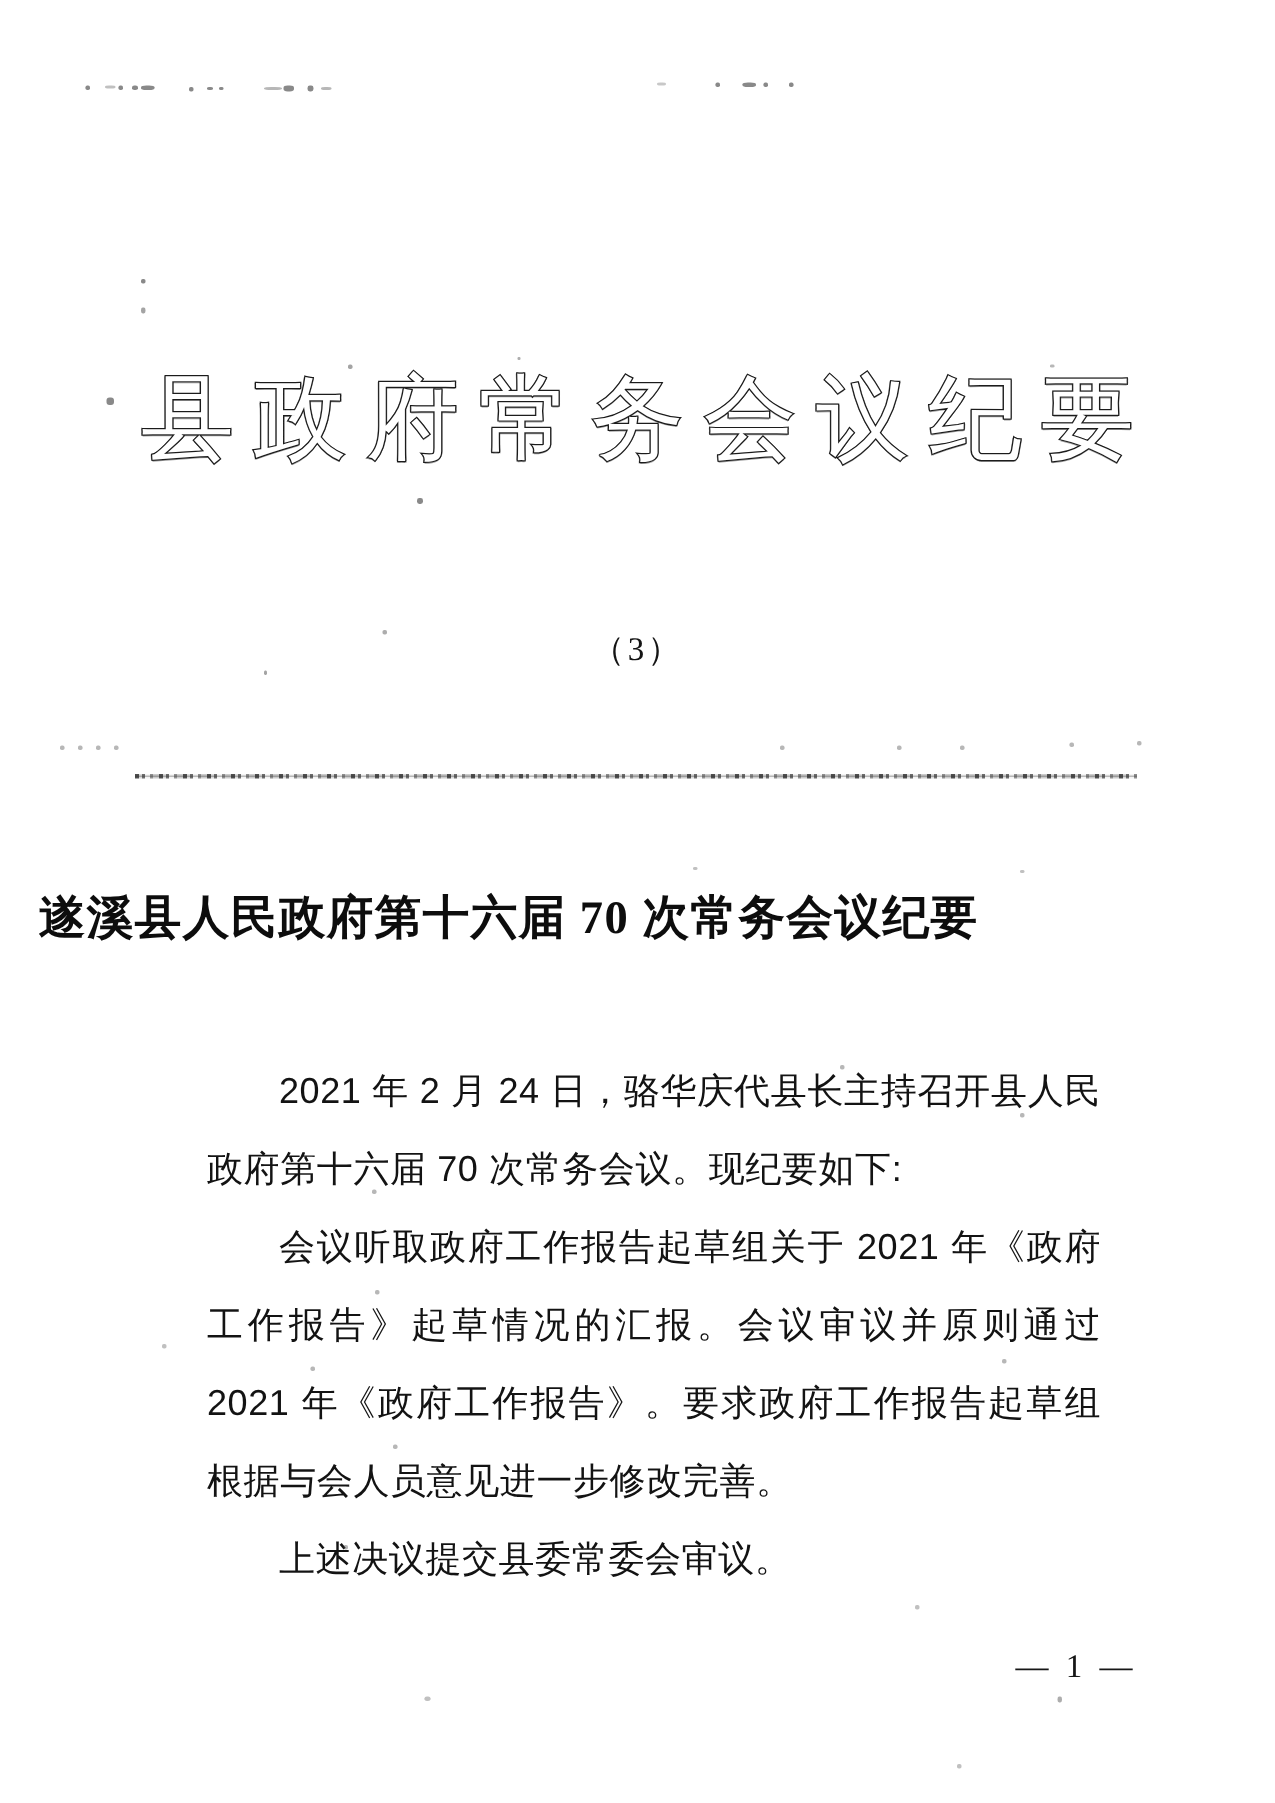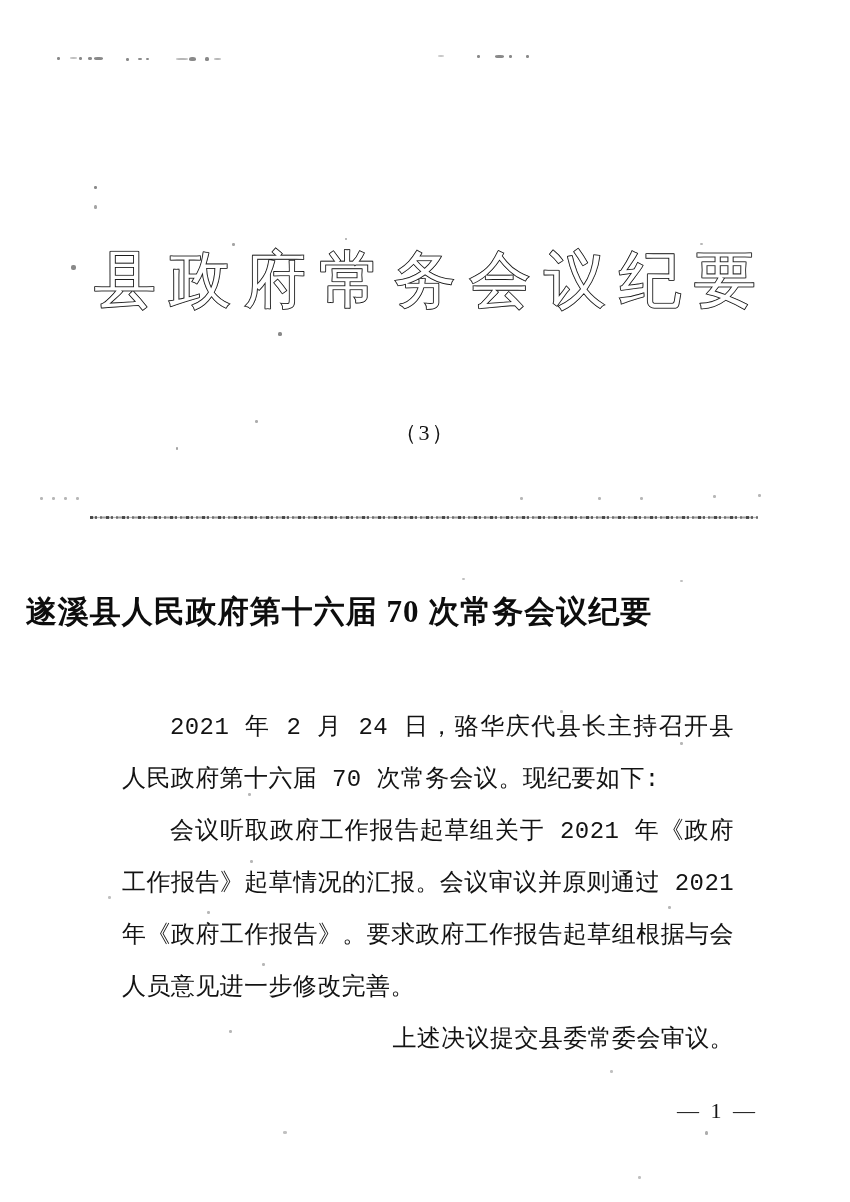--- a/index.html
+++ b/index.html
@@ -150,32 +150,32 @@
 
   
   .body-block {
     position: absolute;
     top: 702px;
     left: 122px;
     width: 612px;
     z-index: 3;
   }
   .para {
-    font-family: Liberation Mono, monospace;
+    font-family: Liberation Sans, sans-serif;
     font-size: 24px;
     line-height: 52px;
     letter-spacing: .4px;
     color: #131313;
     text-indent: 48px;
-    margin: 0 0 0 0;
+    margin: 0 0 0 16px;
     text-align: justify;
     text-justify: inter-character;
   }
   .para.last-line-free {
-    text-align: right;
+    text-align: left;
   }
   .heading {
     font-family: "Liberation Sans", "DejaVu Sans", sans-serif;
     font-weight: 700;
     font-size: 24px;
     line-height: 52px;
     letter-spacing: .4px;
     color: #0b0b0b;
     text-indent: 48px;
     margin: 0;

